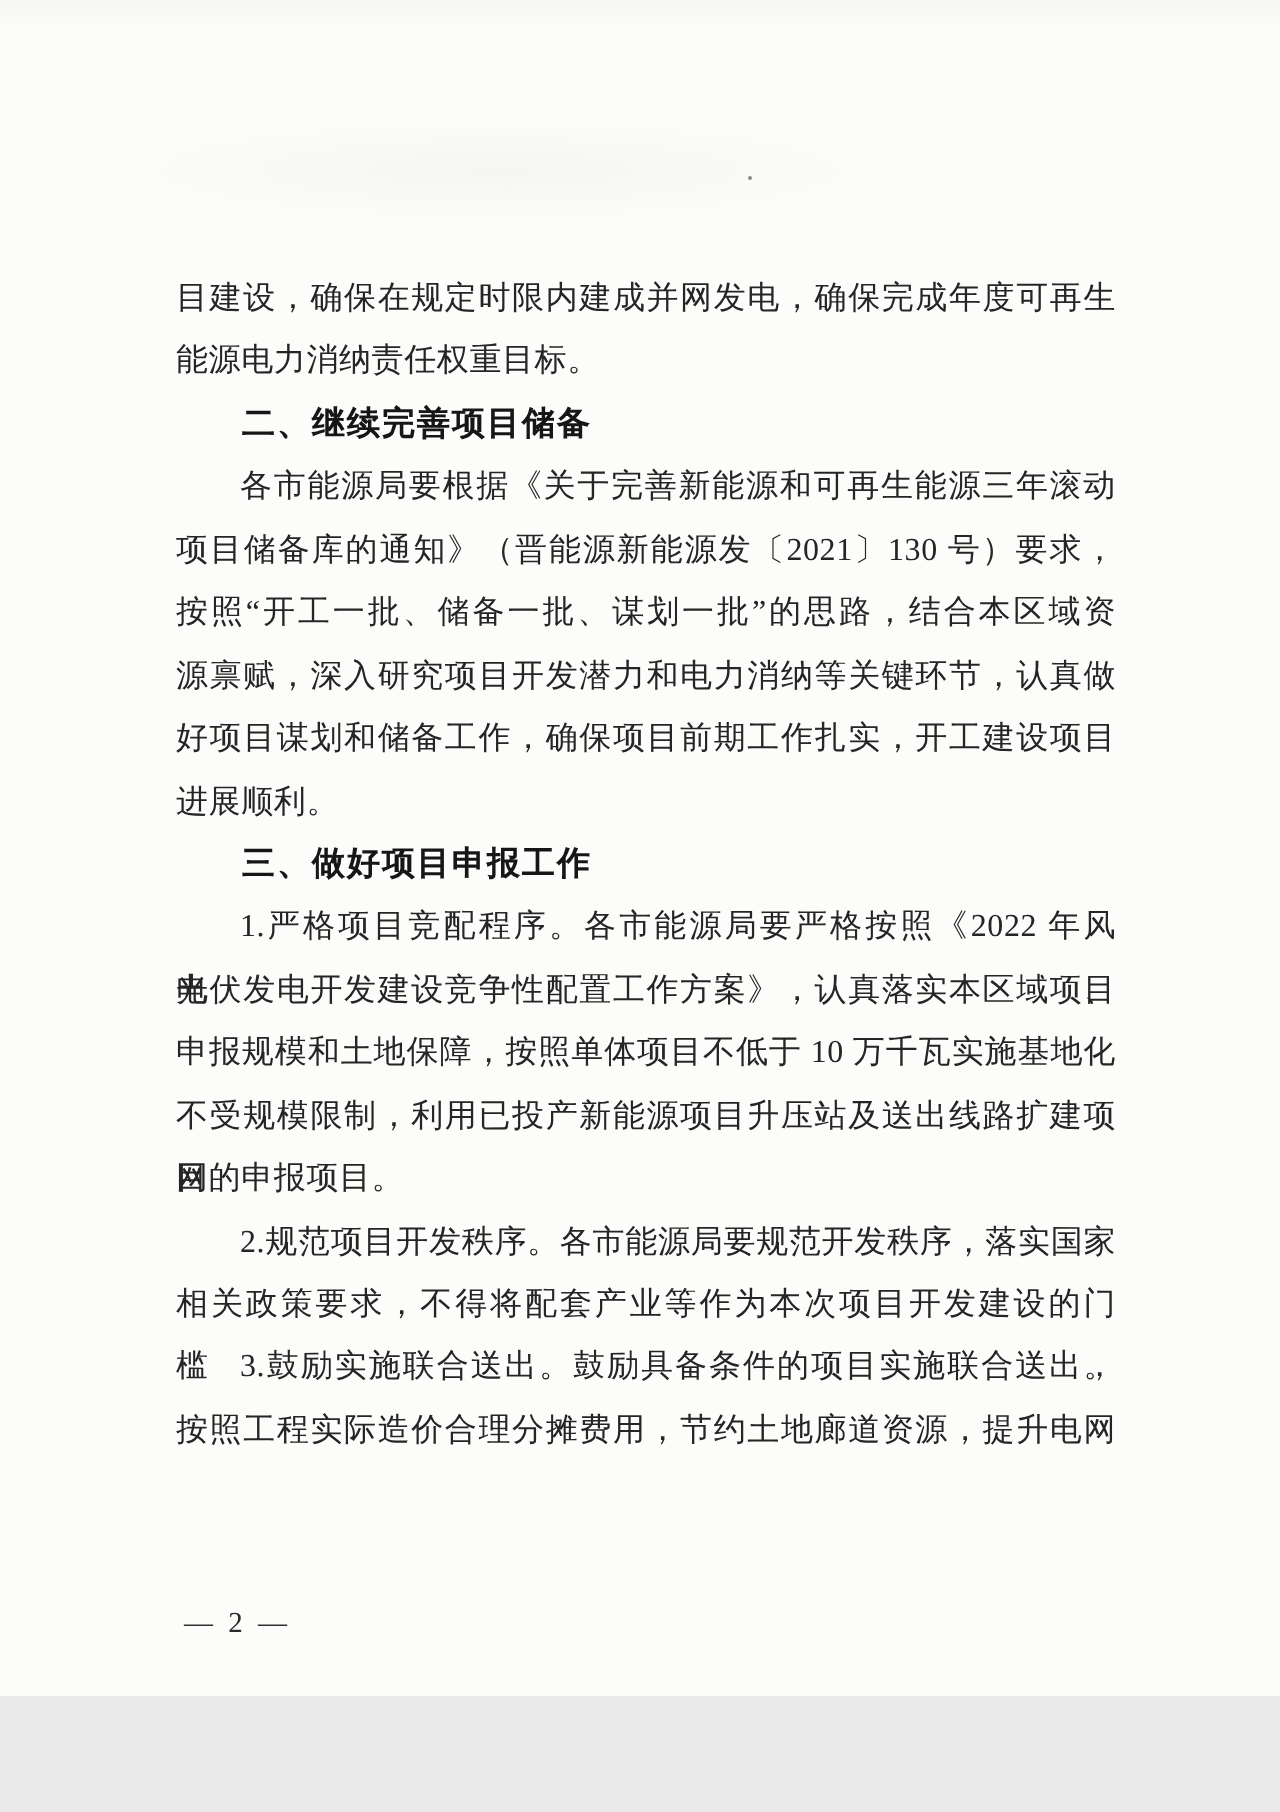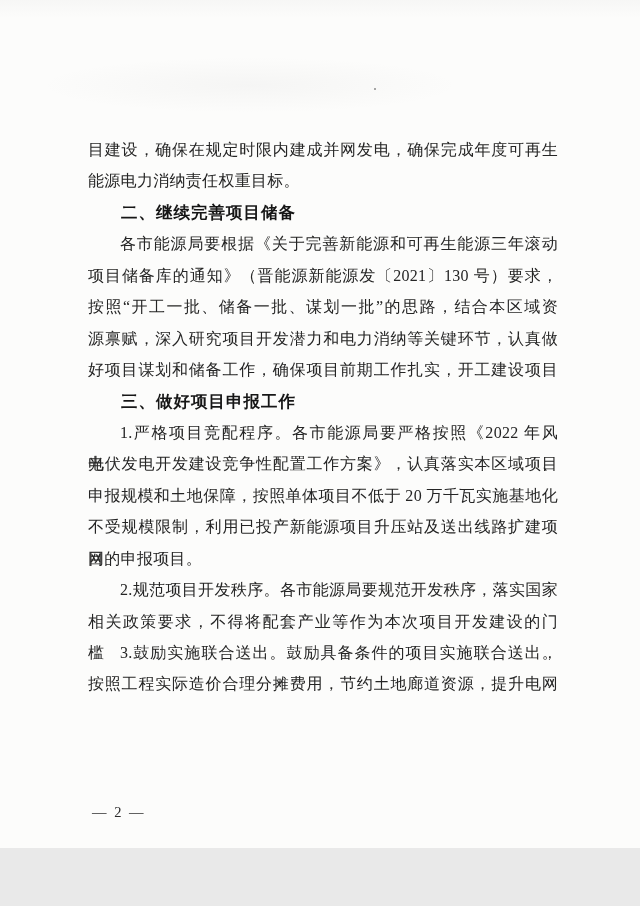--- a/index.html
+++ b/index.html
@@ -93,24 +93,25 @@
 
   <div class="content">
     <div class="doc-line fill">目建设，确保在规定时限内建成并网发电，确保完成年度可再生</div>
     <div class="doc-line end">能源电力消纳责任权重目标。</div>
     <div class="doc-line heading">二、继续完善项目储备</div>
     <div class="doc-line fill indent">各市能源局要根据《关于完善新能源和可再生能源三年滚动</div>
     <div class="doc-line fill">项目储备库的通知》（晋能源新能源发〔2021〕130 号）要求，</div>
     <div class="doc-line fill">按照“开工一批、储备一批、谋划一批”的思路，结合本区域资</div>
     <div class="doc-line fill">源禀赋，深入研究项目开发潜力和电力消纳等关键环节，认真做</div>
     <div class="doc-line fill">好项目谋划和储备工作，确保项目前期工作扎实，开工建设项目</div>
+    <div class="doc-line end">进展顺利。</div>
     <div class="doc-line heading">三、做好项目申报工作</div>
     <div class="doc-line fill indent">1.严格项目竞配程序。各市能源局要严格按照《2022 年风电、</div>
     <div class="doc-line fill">光伏发电开发建设竞争性配置工作方案》，认真落实本区域项目</div>
-    <div class="doc-line fill">申报规模和土地保障，按照单体项目不低于 20 万千瓦实施基地化</div>
+    <div class="doc-line fill">申报规模和土地保障，按照单体项目不低于 10 万千瓦实施基地化</div>
     <div class="doc-line fill">不受规模限制，利用已投产新能源项目升压站及送出线路扩建项目</div>
     <div class="doc-line end">网的申报项目。</div>
     <div class="doc-line fill indent">2.规范项目开发秩序。各市能源局要规范开发秩序，落实国家</div>
     <div class="doc-line fill">相关政策要求，不得将配套产业等作为本次项目开发建设的门槛。</div>
     <div class="doc-line fill indent">3.鼓励实施联合送出。鼓励具备条件的项目实施联合送出，</div>
     <div class="doc-line fill">按照工程实际造价合理分摊费用，节约土地廊道资源，提升电网</div>
   </div>
 
   <div class="footer">— 2 —</div>
 </div>

